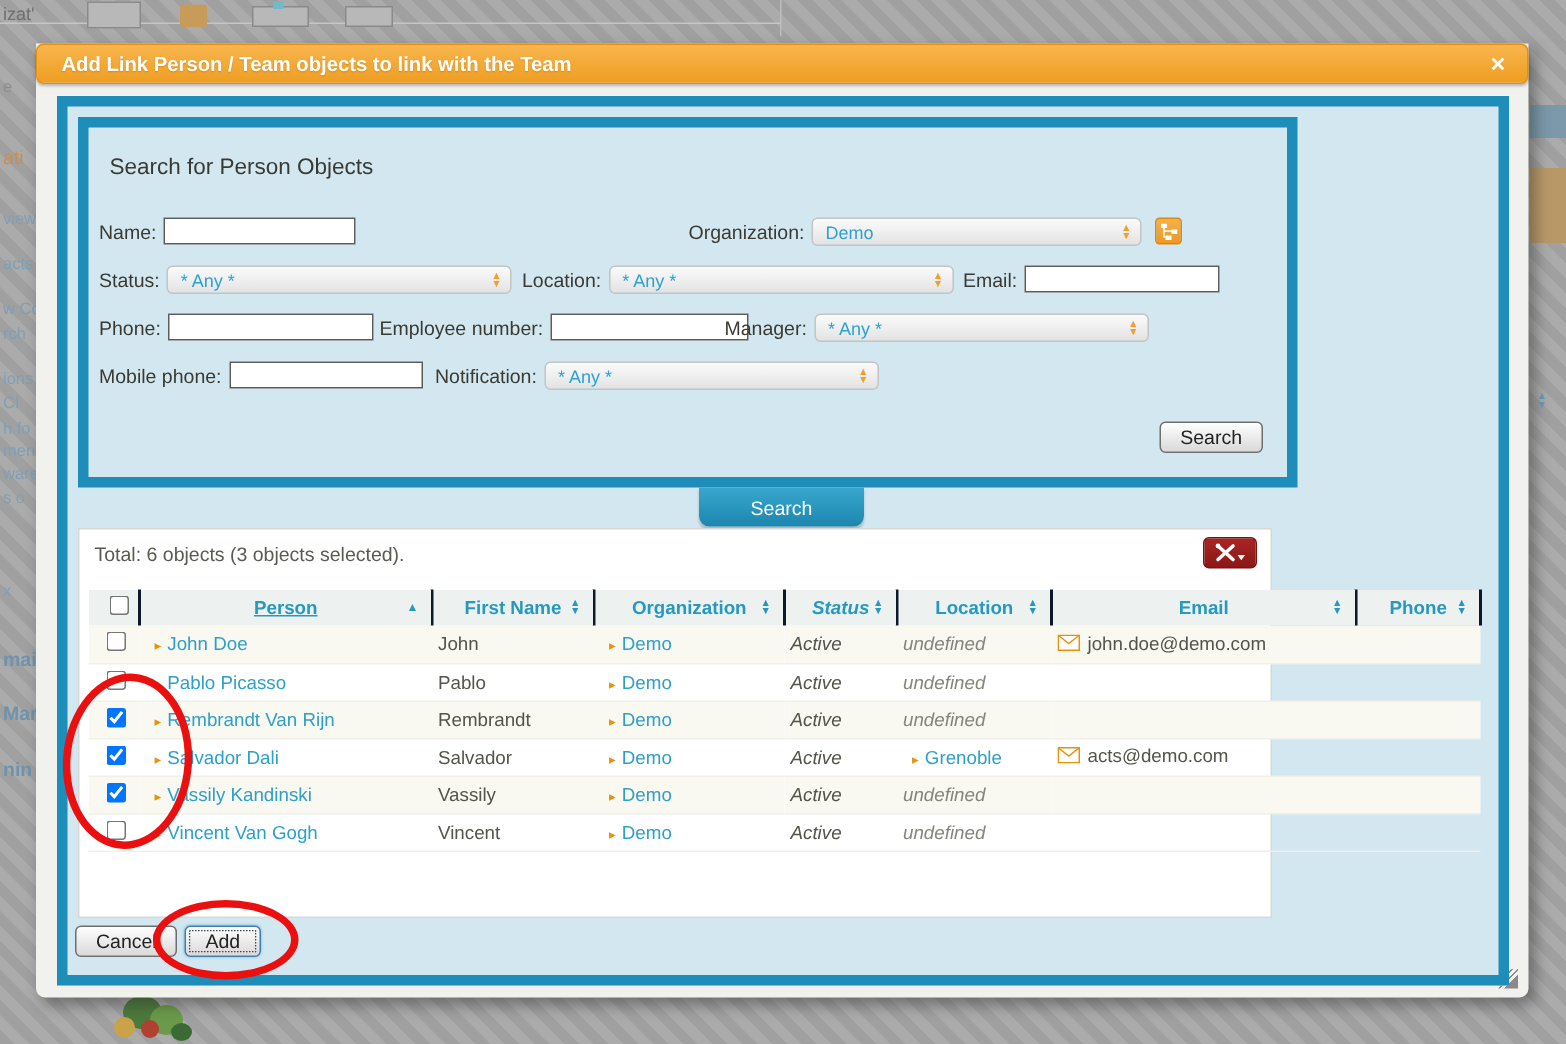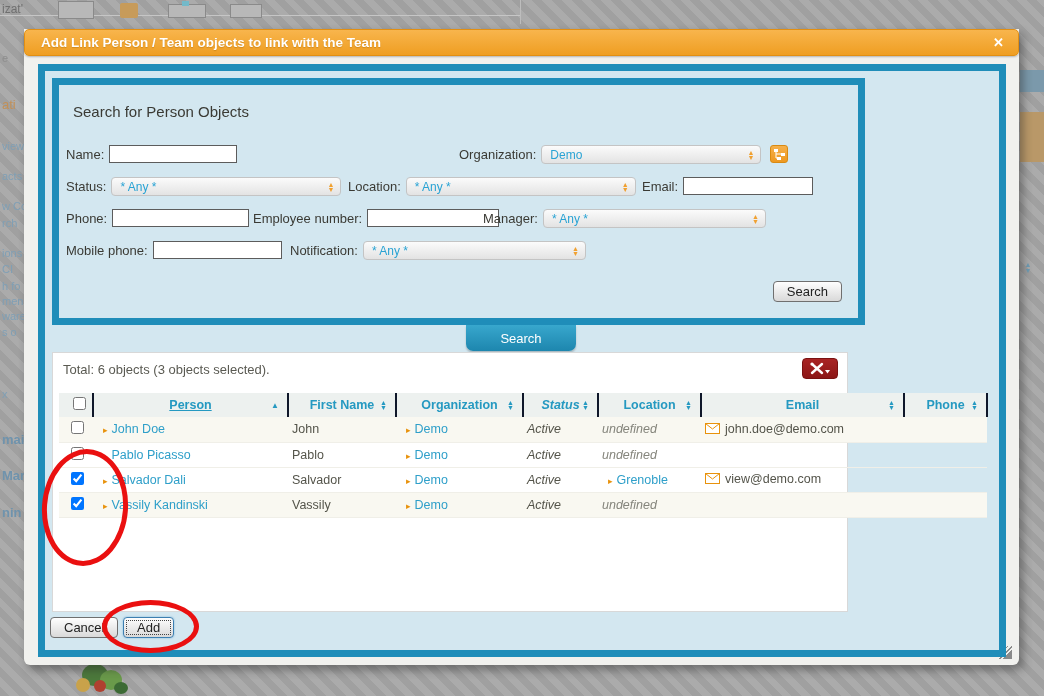--- a/index.html
+++ b/index.html
@@ -321,46 +321,66 @@
     <td><input type="checkbox" style=""></td>
     <td><span class="bullet">▸</span><a class="lnk">Pablo Picasso</a></td>
     <td>Pablo</td>
     <td><span class="bullet">▸</span><a class="lnk">Demo</a></td>
     <td>Active</td>
     <td class="loc-cell"><span class="undef">undefined</span></td>
     <td class="email-cell"></td>
     <td></td>
   </tr>
 
+  <tr class="odd">
+    <td><input type="checkbox" checked="" style=""></td>
+    <td><span class="bullet">▸</span><a class="lnk">Rembrandt Van Rijn</a></td>
+    <td>Rembrandt</td>
+    <td><span class="bullet">▸</span><a class="lnk">Demo</a></td>
+    <td>Active</td>
+    <td class="loc-cell"><span class="undef">undefined</span></td>
+    <td class="email-cell"></td>
+    <td></td>
+  </tr>
 
   <tr>
     <td><input type="checkbox" checked="" style=""></td>
     <td><span class="bullet">▸</span><a class="lnk">Salvador Dali</a></td>
     <td>Salvador</td>
     <td><span class="bullet">▸</span><a class="lnk">Demo</a></td>
     <td>Active</td>
     <td class="loc-cell"><span class="bullet">▸</span><a class="lnk">Grenoble</a></td>
     <td class="email-cell"><span class="mail-ico"><svg width="15" height="11" viewBox="0 0 15 11">
                   <rect x="0.5" y="0.5" width="14" height="10" fill="#fff" stroke="#e8920c"></rect>
                   <path d="M0.5 0.5 L7.5 6 L14.5 0.5" fill="none" stroke="#e8920c"></path>
-                </svg></span><span class="email-txt">view@demo.com</span></td>
+                </svg></span><span class="email-txt">acts@demo.com</span></td>
     <td></td>
   </tr>
 
   <tr class="odd">
     <td><input type="checkbox" checked="" style=""></td>
     <td><span class="bullet">▸</span><a class="lnk">Vassily Kandinski</a></td>
     <td>Vassily</td>
     <td><span class="bullet">▸</span><a class="lnk">Demo</a></td>
     <td>Active</td>
     <td class="loc-cell"><span class="undef">undefined</span></td>
     <td class="email-cell"></td>
     <td></td>
   </tr>
 
+  <tr>
+    <td><input type="checkbox" style=""></td>
+    <td><span class="bullet">▸</span><a class="lnk">Vincent Van Gogh</a></td>
+    <td>Vincent</td>
+    <td><span class="bullet">▸</span><a class="lnk">Demo</a></td>
+    <td>Active</td>
+    <td class="loc-cell"><span class="undef">undefined</span></td>
+    <td class="email-cell"></td>
+    <td></td>
+  </tr>
 </tbody>
     </table>
   </div>
 
   <button class="btn footer-cancel">Cancel</button>
   <button class="btn focused footer-add">Add</button>
 </div>
 
 <div class="ellipse el-cb"></div>
 <div class="ellipse el-add"></div>

